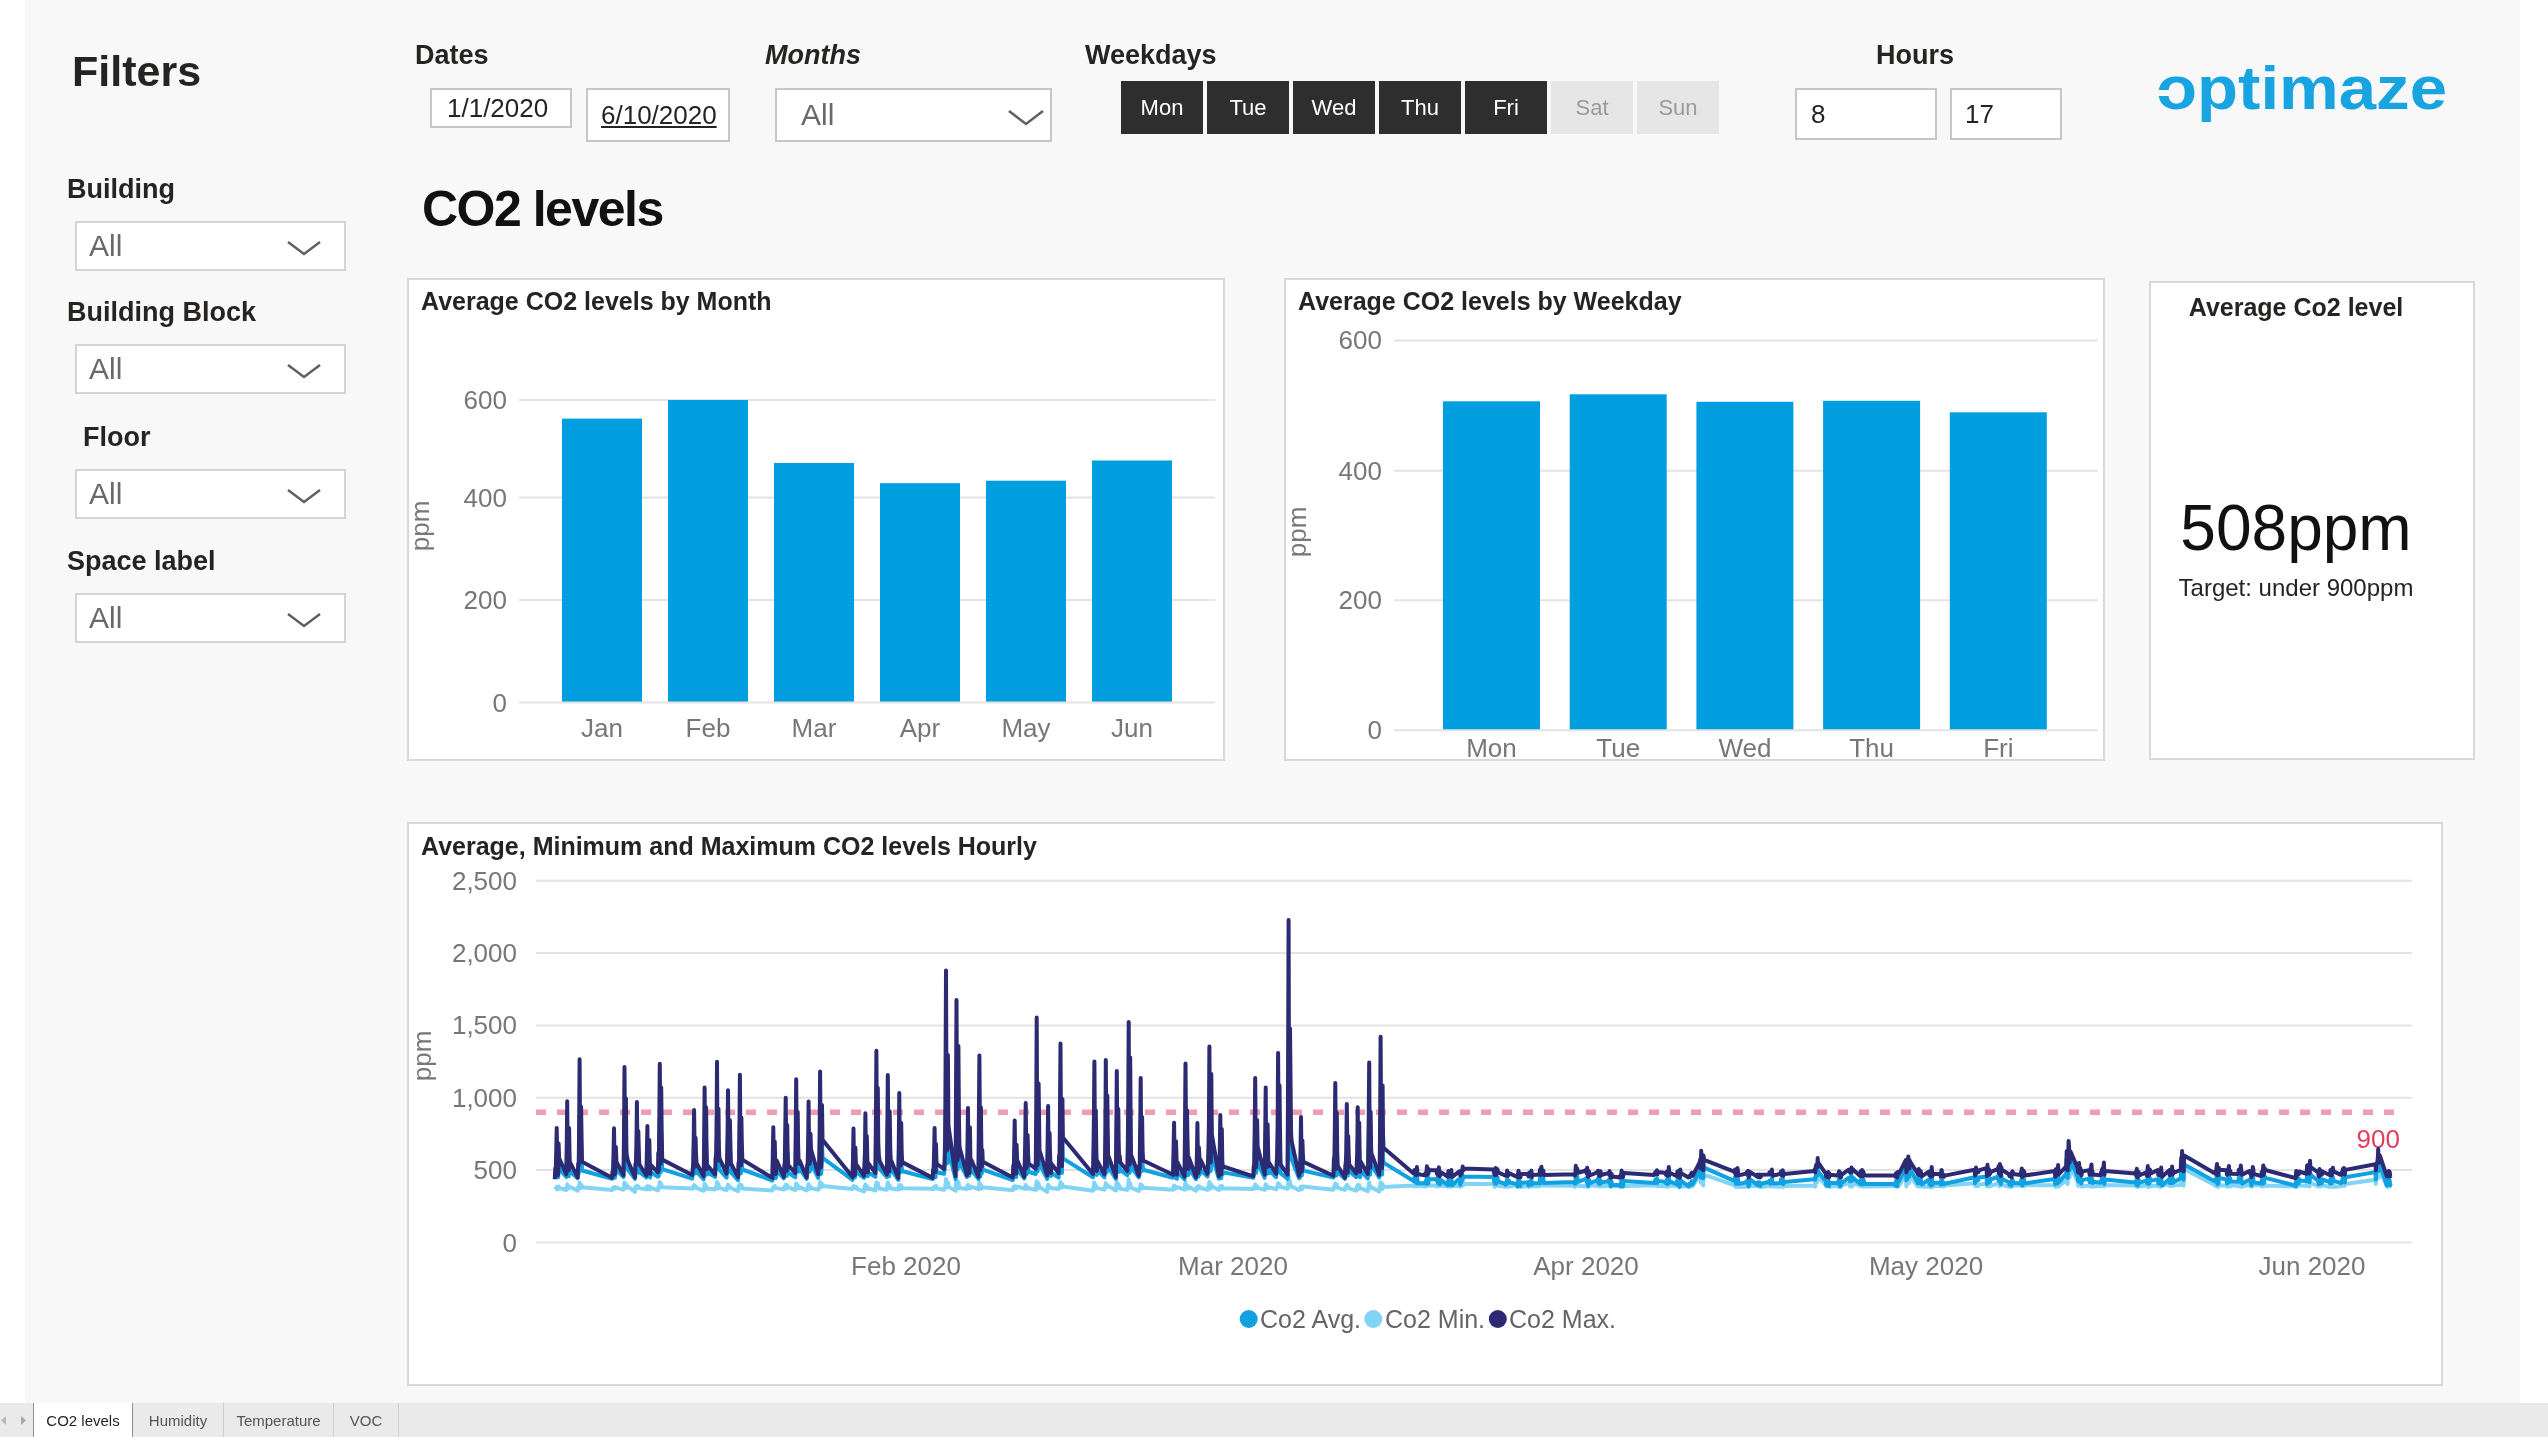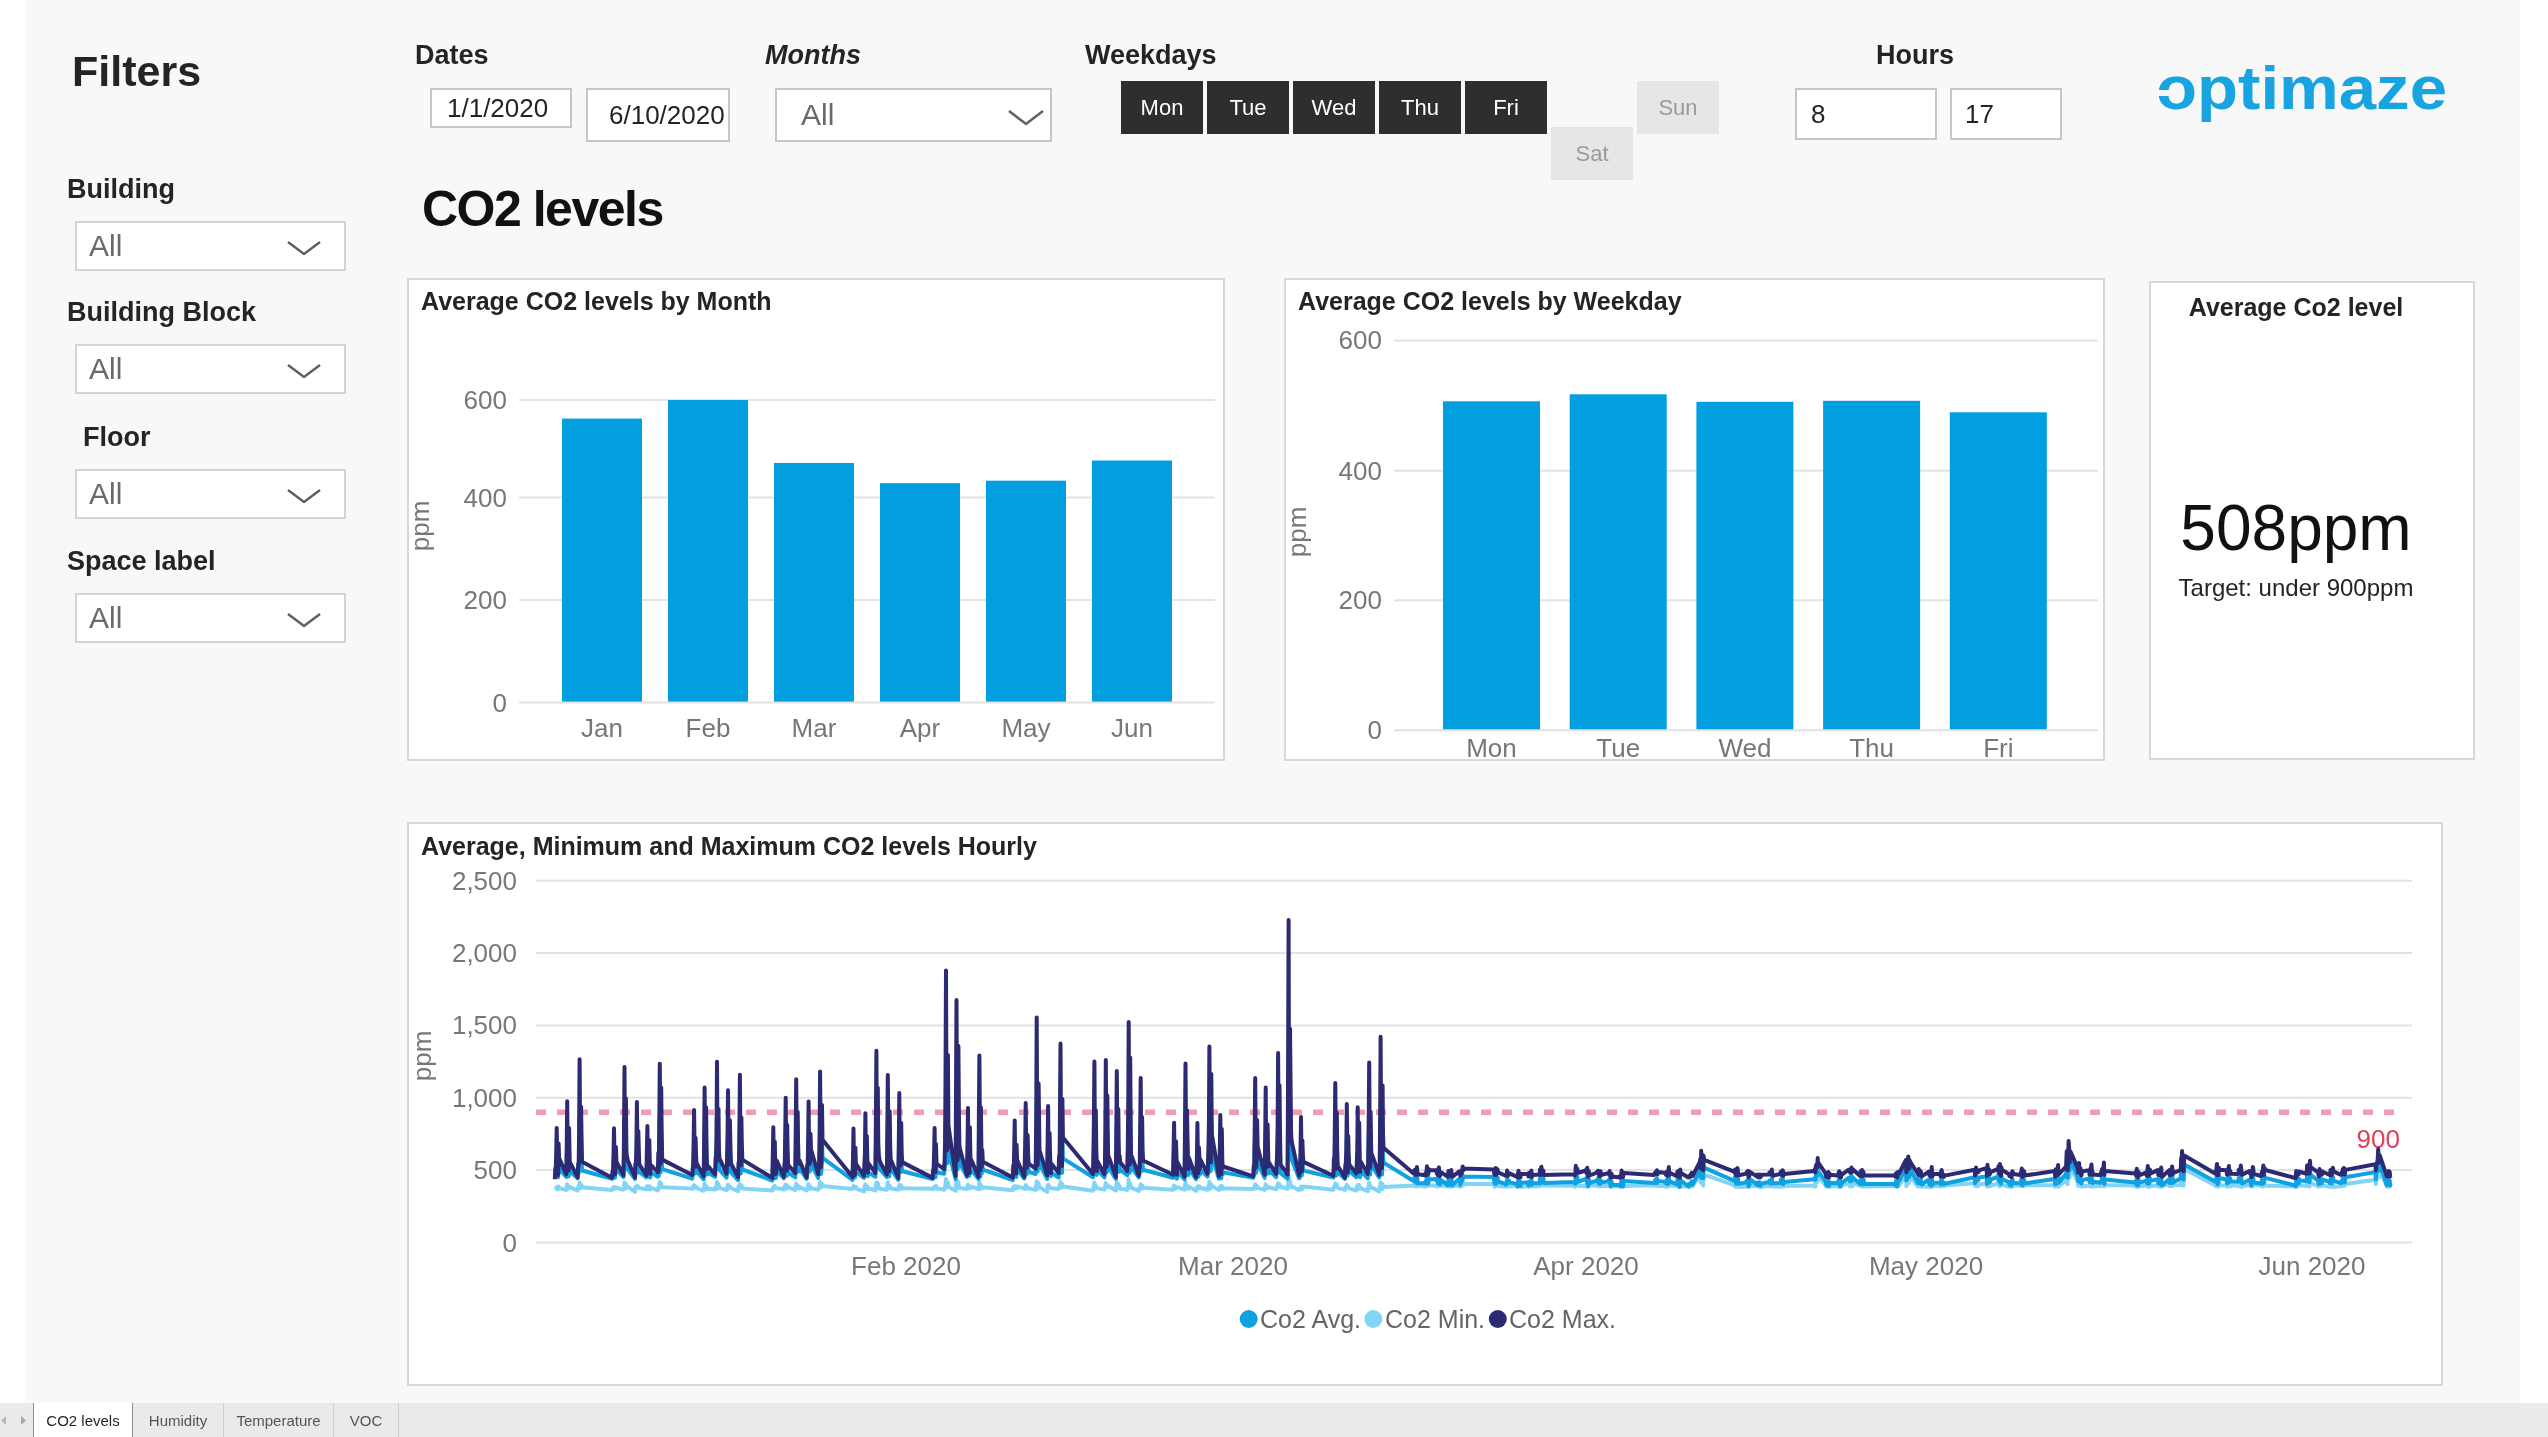--- a/index.html
+++ b/index.html
@@ -19,37 +19,37 @@
 #tabs{position:absolute;left:0;top:1403px;width:2548px;height:34px;background:#eaeaea;}
 .tab{position:absolute;top:0;height:34px;display:flex;align-items:center;justify-content:center;font-size:15px;color:#555;border-right:1px solid #cfcfcf;box-sizing:border-box;}
 </style></head><body>
 <div id="page">
 <div id="canvas"></div>
 
 <div class="abs" style="left:72px;top:47px;font-size:43px;font-weight:bold;color:#252423;">Filters</div>
 
 <div class="abs lbl" style="left:415px;top:40px;">Dates</div>
 <div class="inp" style="left:430px;top:88px;width:142px;height:40px;padding-left:15px;">1/1/2020</div>
-<div class="inp" style="left:586px;top:88px;width:144px;height:54px;padding-left:21px;">6/10/2020</div>
+<div class="inp" style="left:586px;top:88px;width:144px;height:54px;padding-left:13px;text-decoration:underline;">6/10/2020</div>
 
 <div class="abs lbl" style="left:765px;top:40px;font-style:italic;">Months</div>
 <div class="inp" style="left:775px;top:88px;width:277px;height:54px;padding-left:24px;">
       <span class="ddt">All</span>
 <svg style="left:230px;top:19px;" width="38" height="18" viewBox="0 0 38 18">
         <polyline points="2,2 19,15 36,2" fill="none" stroke="#606060" stroke-width="2.5"></polyline>
       </svg>
     </div>
 
 <div class="abs lbl" style="left:1085px;top:40px;">Weekdays</div>
 <div class="wd wdon" style="left:1121px;top:81px;">Mon</div>
 <div class="wd wdon" style="left:1207px;top:81px;">Tue</div>
 <div class="wd wdon" style="left:1293px;top:81px;">Wed</div>
 <div class="wd wdon" style="left:1379px;top:81px;">Thu</div>
 <div class="wd wdon" style="left:1465px;top:81px;">Fri</div>
-<div class="wd wdoff" style="left:1551px;top:81px;margin-top:46px;">Sat</div>
+<div class="wd wdoff" style="left:1551px;top:81px;">Sat</div>
 <div class="wd wdoff" style="left:1637px;top:81px;">Sun</div>
 
 <div class="abs lbl" style="left:1876px;top:40px;">Hours</div>
 <div class="inp" style="left:1795px;top:88px;width:142px;height:52px;padding-left:14px;">8</div>
 <div class="inp" style="left:1950px;top:88px;width:112px;height:52px;padding-left:13px;">17</div>
 
 <div class="abs" style="left:2156px;top:40px;width:300px;height:90px;">
 <svg width="300" height="90" viewBox="0 0 300 90">
         <text x="0" y="69" font-size="62" font-weight="bold" fill="#18a3e1" textLength="291" lengthAdjust="spacingAndGlyphs">optimaze</text>
 <rect x="0" y="50" width="13" height="6" fill="#f8f8f8"></rect>

